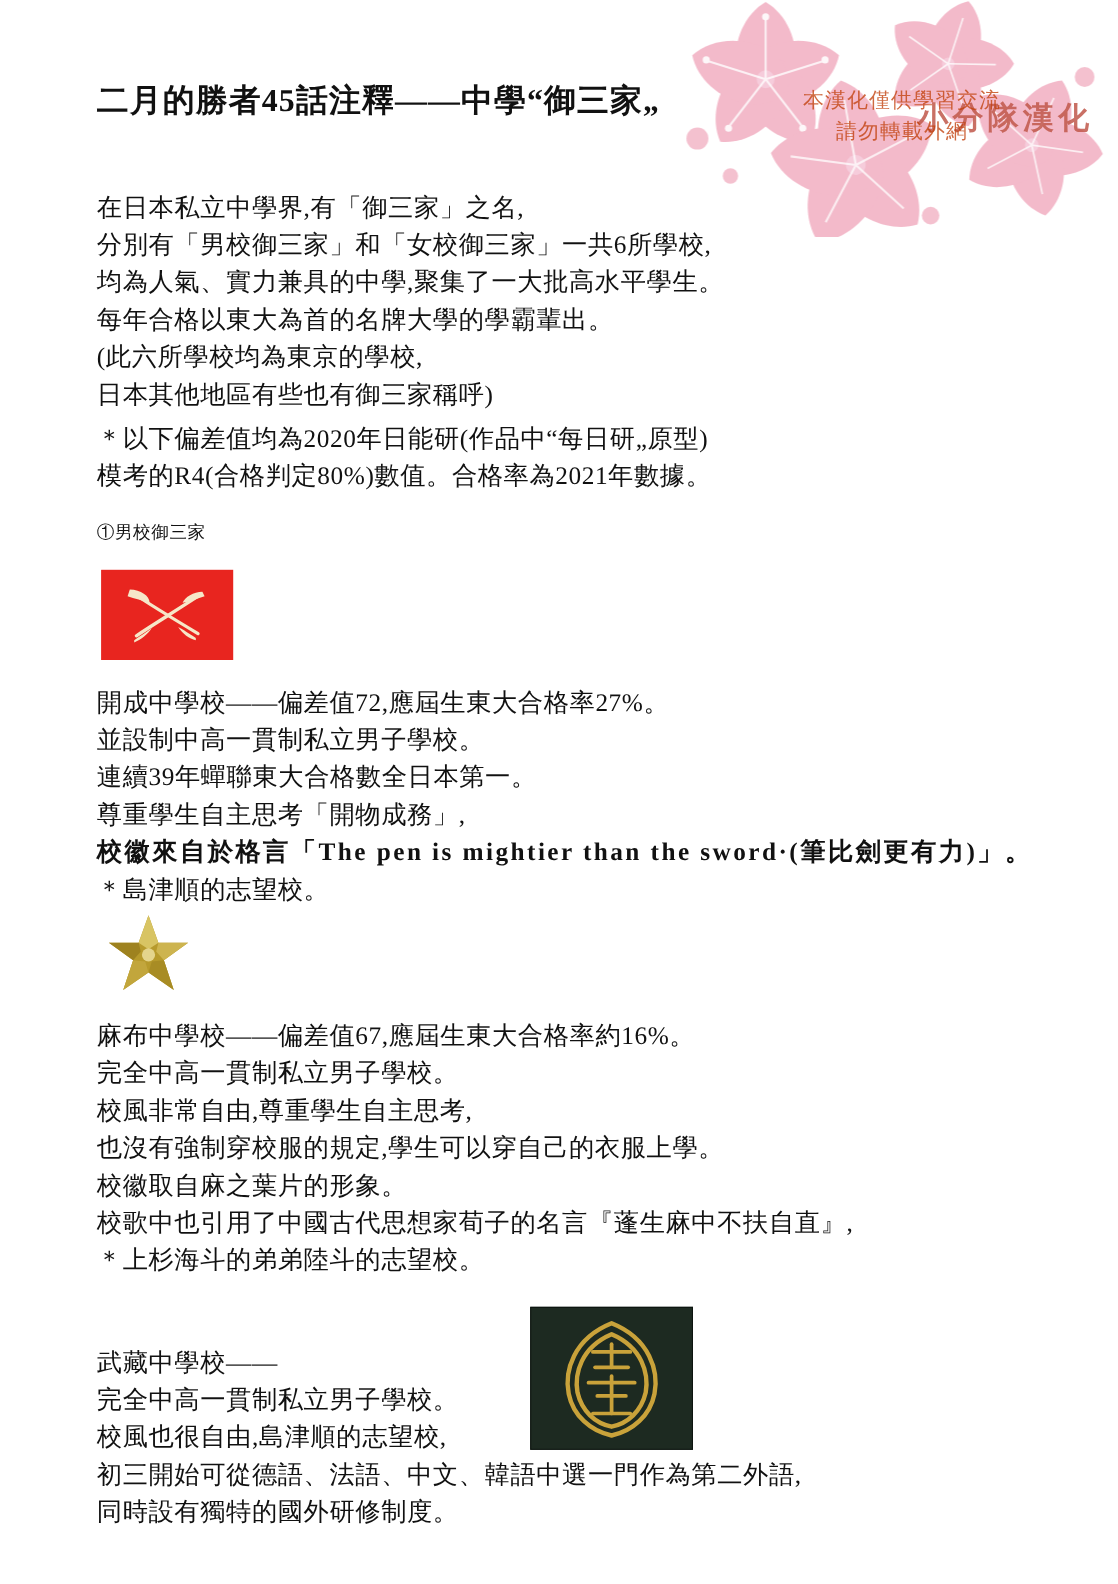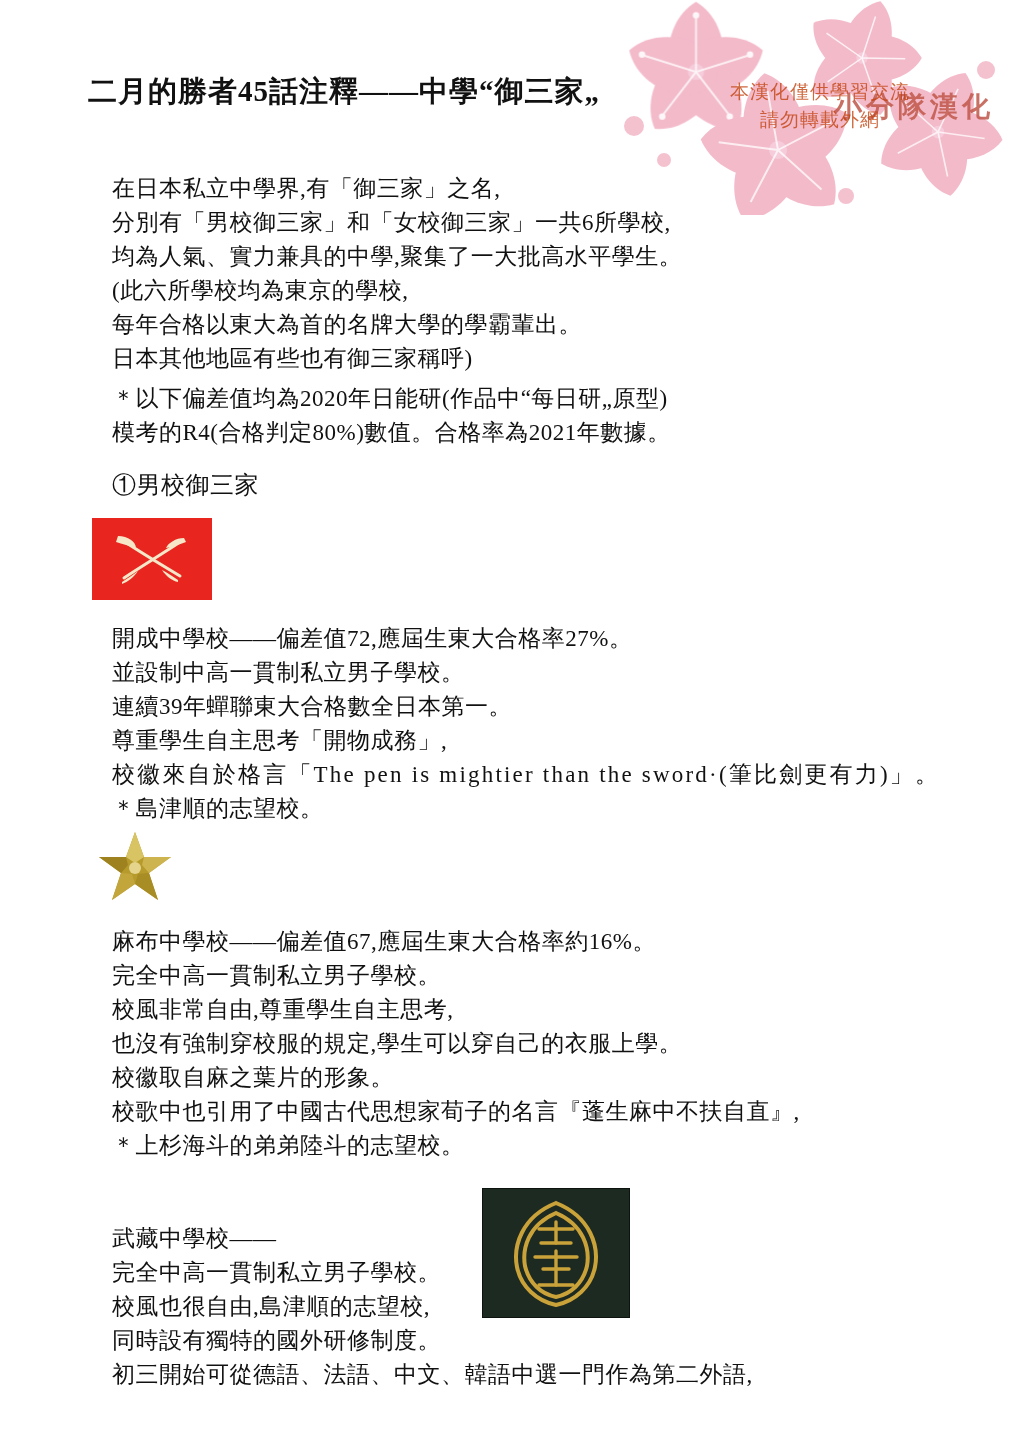--- a/index.html
+++ b/index.html
@@ -68,34 +68,34 @@
     letter-spacing: 1px;
     white-space: nowrap;
   }
 
   .block {
     position: absolute;
     left: 88px;
     font-size: 23px;
     line-height: 34px;
     letter-spacing: 0.5px;
-    margin-left: 24px;
   }
   .block p { margin: 0; white-space: nowrap; }
 
   .b-intro  { top: 172px; }
   .b-note   { top: 382px; }
-  .b-sec1   { top: 468px; font-size: 24px; }
+  .b-sec1   { top: 468px; font-size: 16px; }
   .b-kaisei { top: 622px; }
   .b-azabu  { top: 925px; }
   .b-musashi{ top: 1222px; }
 
   .en {
     font-family: "Liberation Serif", serif;
     letter-spacing: 2.2px;
+    font-weight: bold;
   }
 
   
   .emblem {
     position: absolute;
   }
   .emblem-kaisei {
     left: 92px;
     top: 518px;
     width: 120px;
@@ -219,22 +219,22 @@
     <div>本漢化僅供學習交流</div>
     <div>請勿轉載外網</div>
   </div>
 
   <div class="doc-title">二月的勝者45話注釋——中學“御三家„</div>
 
   <div class="block b-intro">
     <p>在日本私立中學界,有「御三家」之名,</p>
     <p>分別有「男校御三家」和「女校御三家」一共6所學校,</p>
     <p>均為人氣、實力兼具的中學,聚集了一大批高水平學生。</p>
+    <p>每年合格以東大為首的名牌大學的學霸輩出。</p>
     <p>(此六所學校均為東京的學校,</p>
-    <p>每年合格以東大為首的名牌大學的學霸輩出。</p>
     <p>日本其他地區有些也有御三家稱呼)</p>
   </div>
 
   <div class="block b-note">
     <p>＊以下偏差值均為2020年日能研(作品中“每日研„原型)</p>
     <p>模考的R4(合格判定80%)數值。合格率為2021年數據。</p>
   </div>
 
   <div class="block b-sec1">①男校御三家</div>
 
@@ -303,17 +303,17 @@
         <line x1="73" y1="62" x2="73" y2="96"></line>
         <line x1="56" y1="96" x2="90" y2="96"></line>
       </g>
     </svg>
   </div>
 
   <div class="block b-musashi">
     <p>武藏中學校——</p>
     <p>完全中高一貫制私立男子學校。</p>
     <p>校風也很自由,島津順的志望校,</p>
+    <p>初三開始可從德語、法語、中文、韓語中選一門作為第二外語,</p>
     <p>同時設有獨特的國外研修制度。</p>
-    <p>初三開始可從德語、法語、中文、韓語中選一門作為第二外語,</p>
   </div>
 
 </div>
 
 </body></html>

